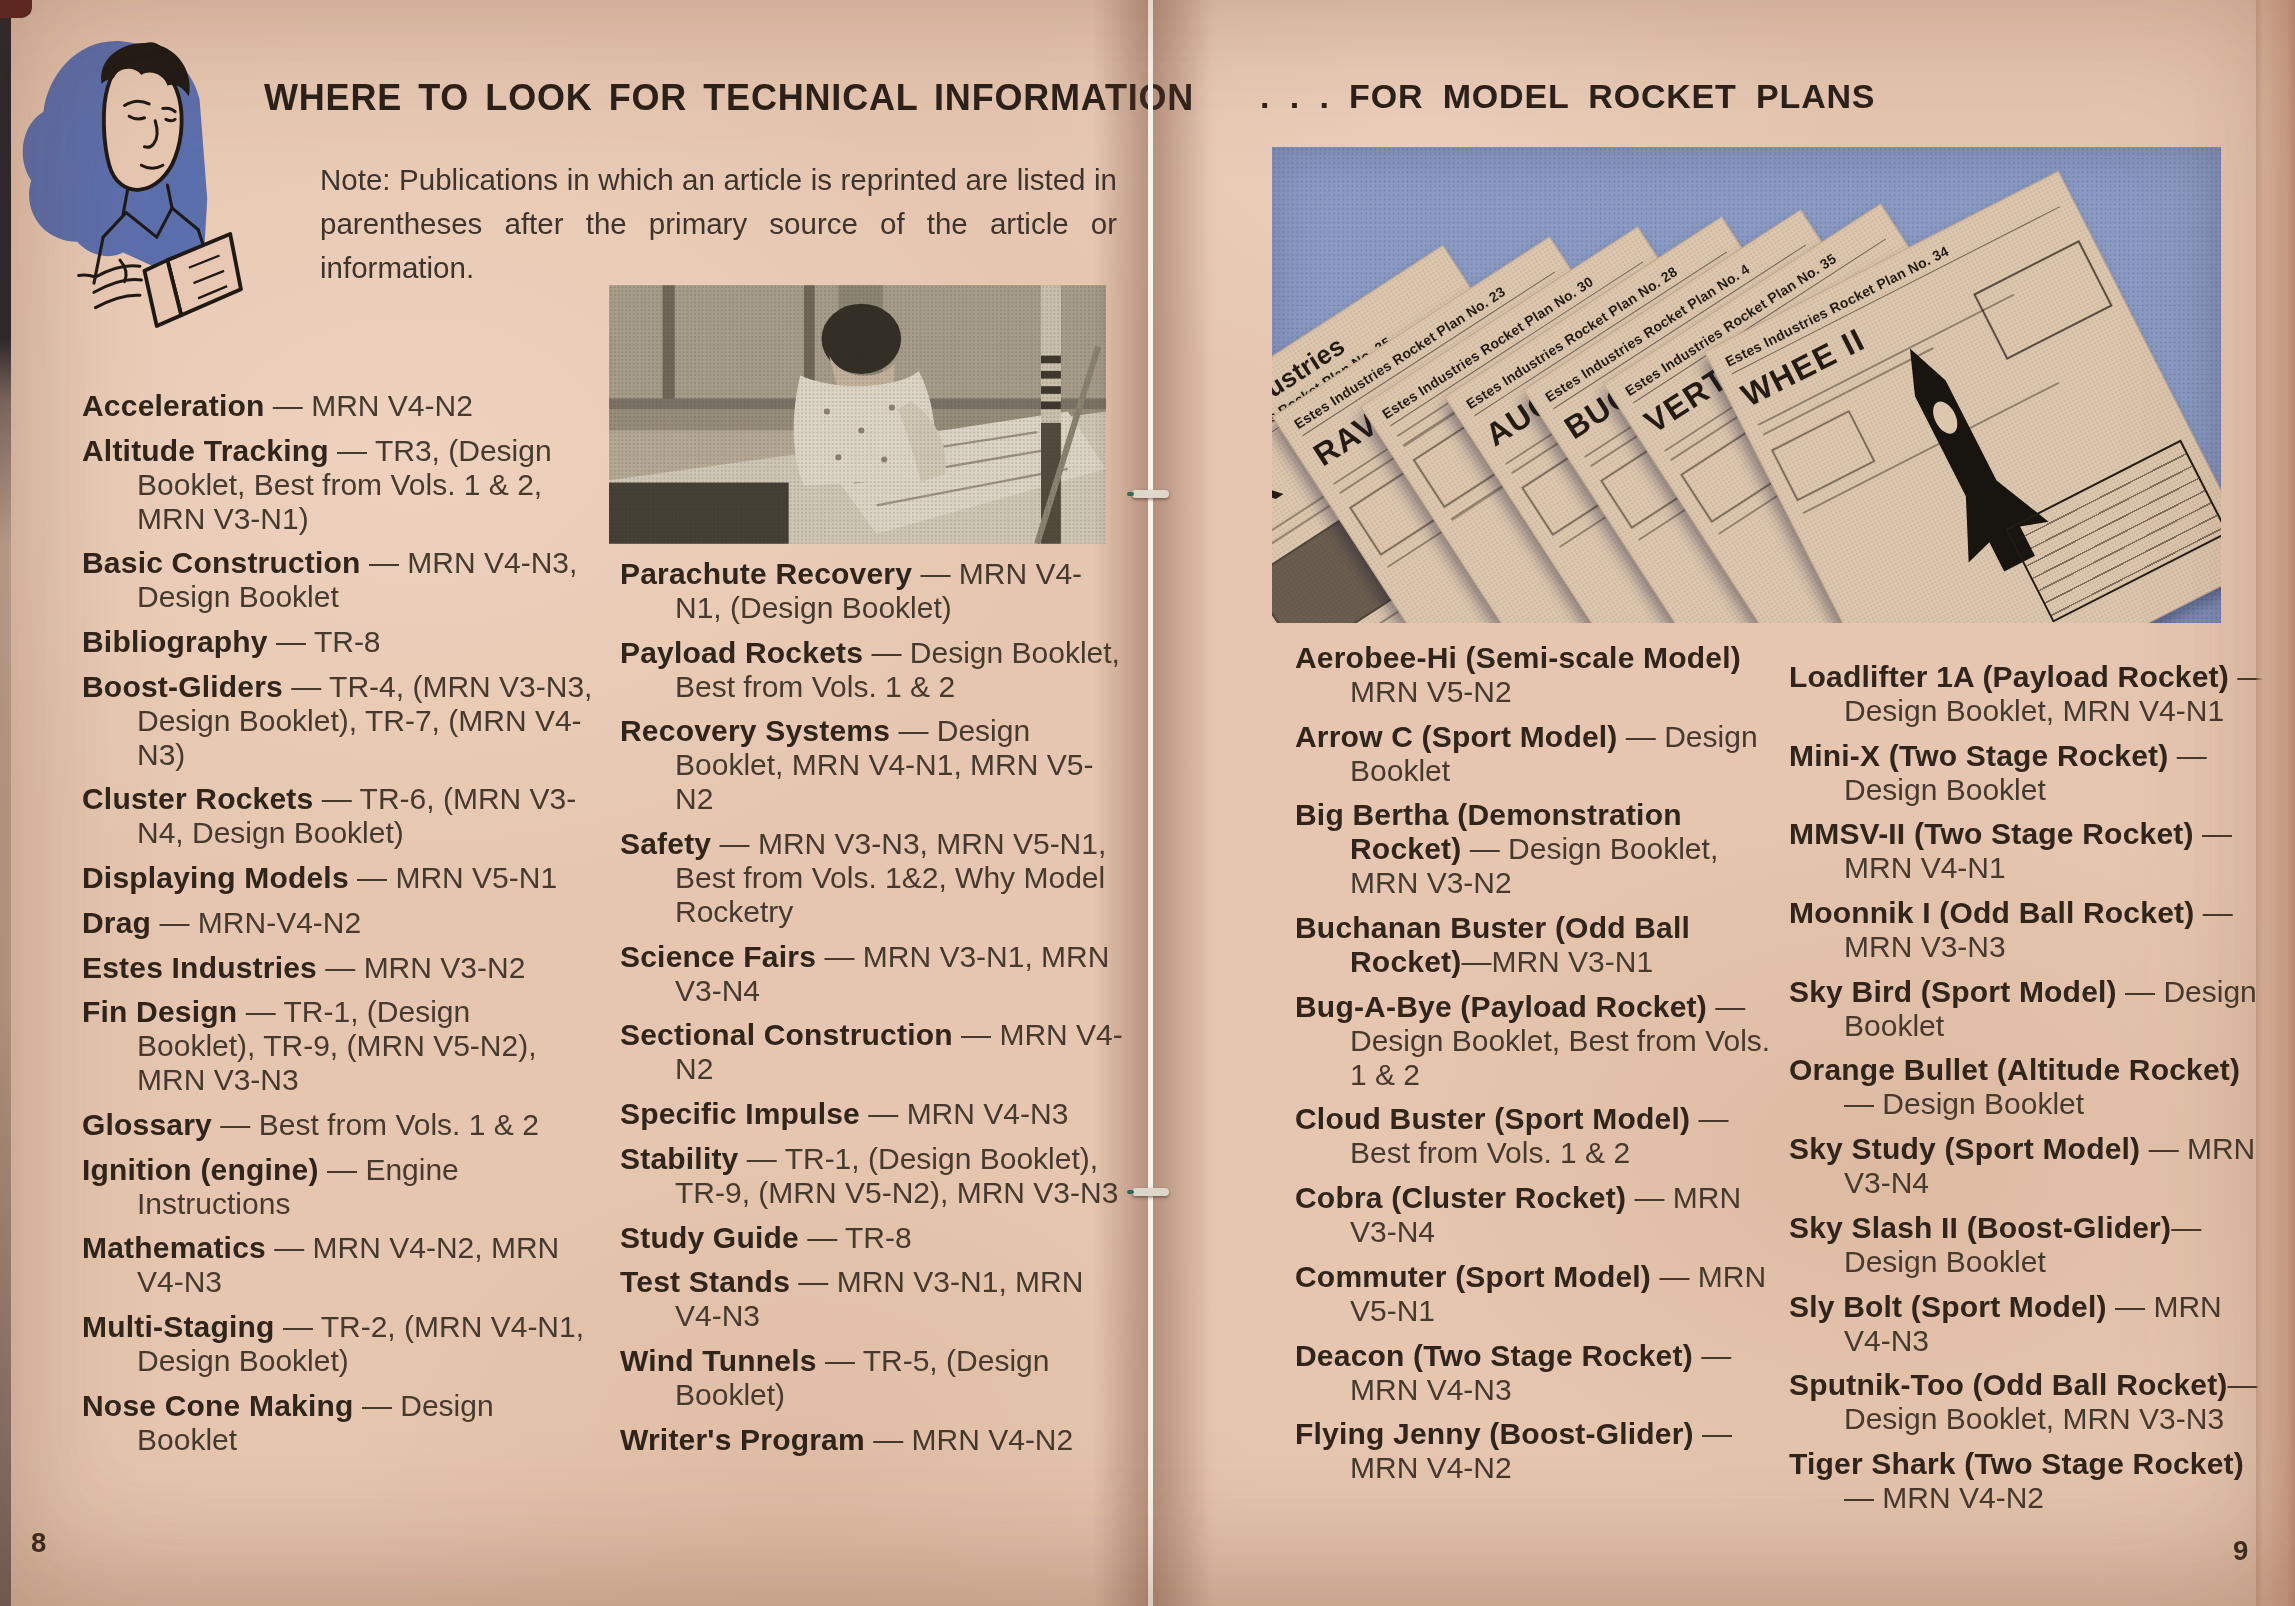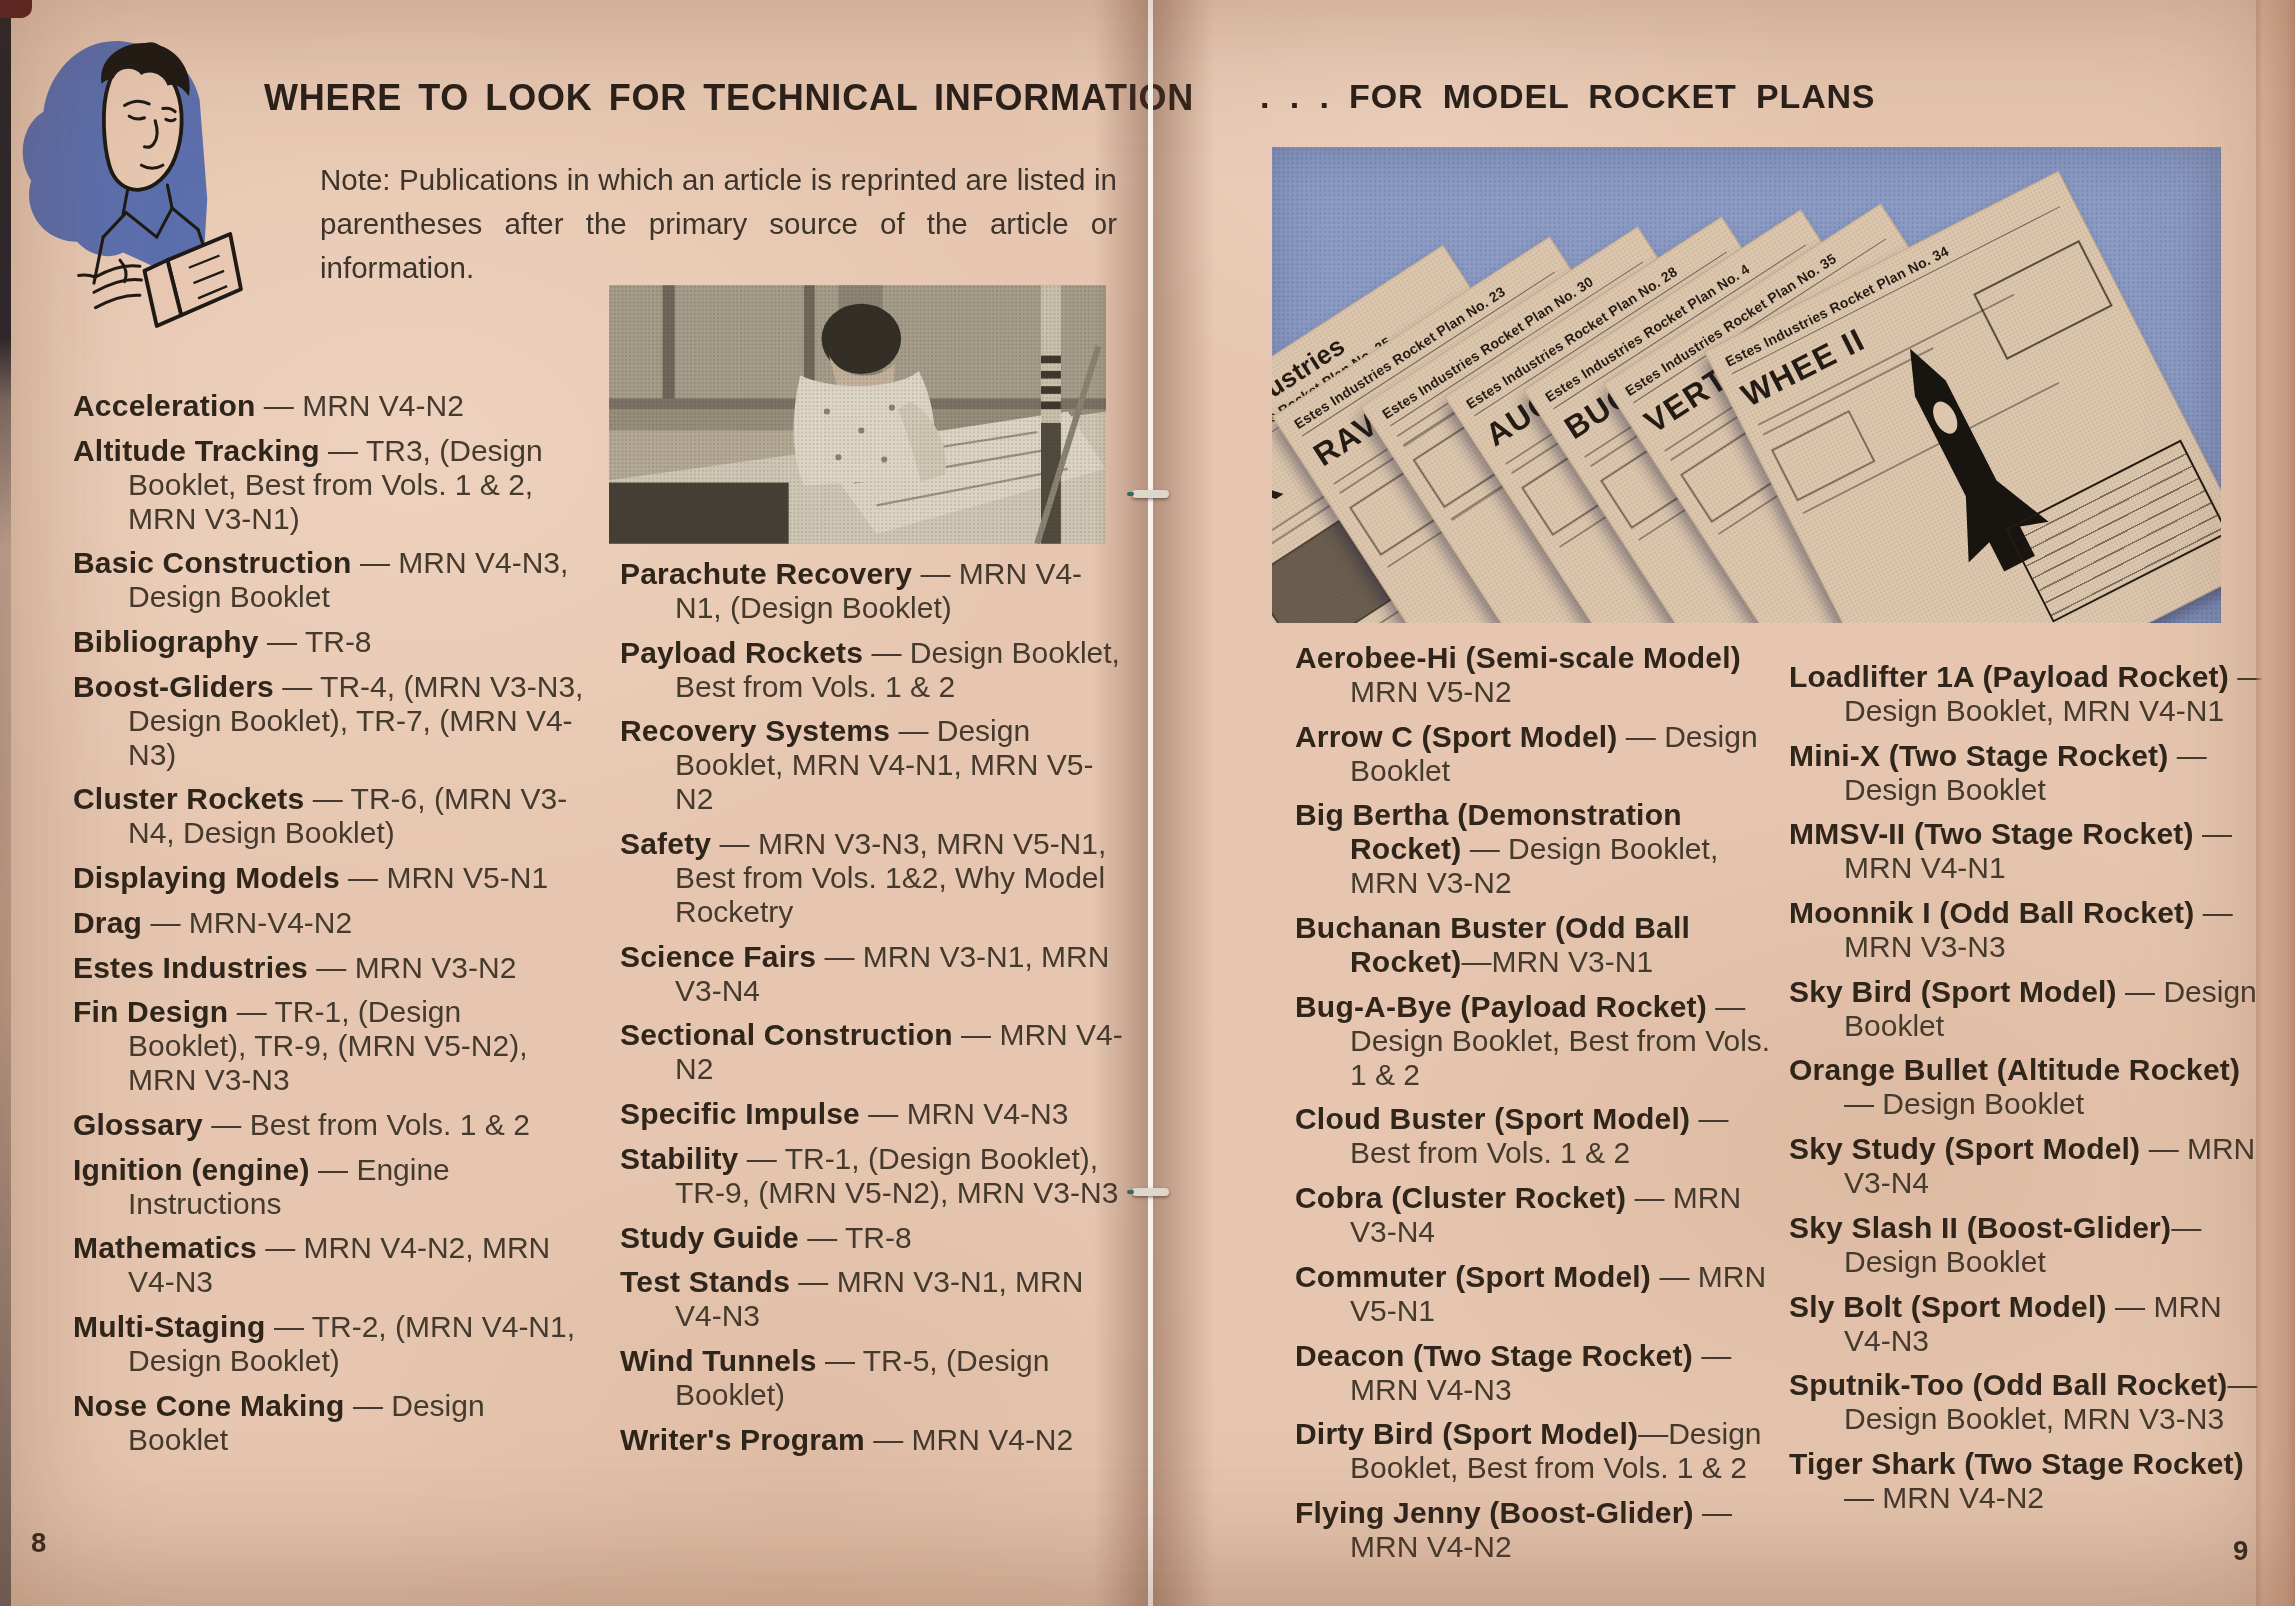--- a/index.html
+++ b/index.html
@@ -16,21 +16,21 @@
   }
   
   .page-title{position:absolute;margin:0;font-size:36px;font-weight:bold;color:#2a211a;
     letter-spacing:0.8px;word-spacing:5.4px;white-space:nowrap;}
   .title-left{left:264px;top:77px;}
   .title-right{left:1260px;top:77px;font-size:34px;word-spacing:9.2px;}
   .note{position:absolute;left:320px;top:158px;width:797px;margin:0;
     font-size:29.5px;line-height:44px;color:#3d342b;text-align:justify;}
   
   .col{position:absolute;}
-  .col-a{left:73px;top:389px;width:511px;}
+  .col-a{left:82px;top:389px;width:511px;}
   .col-b{left:613px;top:557px;width:505px;margin-left:7px;}
   .col-c{left:1295px;top:641px;width:490px;}
   .col-d{left:1789px;top:660px;width:481px;}
   .entry{font-size:30px;line-height:34px;margin:0 0 10.7px;padding-left:55px;text-indent:-55px;color:#453a2e;}
   .term{font-weight:bold;color:#2f251b;letter-spacing:0.2px;}
   .pagenum{position:absolute;font-size:27.5px;font-weight:bold;color:#33291f;}
   .pn-left{left:31px;top:1527px;}
   .pn-right{left:2233px;top:1535px;}
   
   .boy-illo{position:absolute;left:4.6px;top:6.1px;width:256px;height:372px;}
@@ -367,21 +367,20 @@
       <p class="entry"><b class="term">Bug-A-Bye (Payload Rocket)</b><span> — </span><span>Design Booklet, Best from Vols. 1 &amp; 2</span></p>
 
       <p class="entry"><b class="term">Cloud Buster (Sport Model)</b><span> — </span><span>Best from Vols. 1 &amp; 2</span></p>
 
       <p class="entry"><b class="term">Cobra (Cluster Rocket)</b><span> — </span><span>MRN V3-N4</span></p>
 
       <p class="entry"><b class="term">Commuter (Sport Model)</b><span> — </span><span>MRN V5-N1</span></p>
 
       <p class="entry"><b class="term">Deacon (Two Stage Rocket)</b><span> — </span><span>MRN V4-N3</span></p>
 
-      <p class="entry"><b class="term">Dirty Bird (Sport Model)</b><span>—</span><span>Design Booklet, Best from Vols. 1 &amp; 2</span></p>
 
       <p class="entry"><b class="term">Flying Jenny (Boost-Glider)</b><span> — </span><span>MRN V4-N2</span></p>
     </div>
 
   <div class="col col-d">
 
       <p class="entry"><b class="term">Loadlifter 1A (Payload Rocket)</b><span> — </span><span>Design Booklet, MRN V4-N1</span></p>
 
       <p class="entry"><b class="term">Mini-X (Two Stage Rocket)</b><span> — </span><span>Design Booklet</span></p>
 

